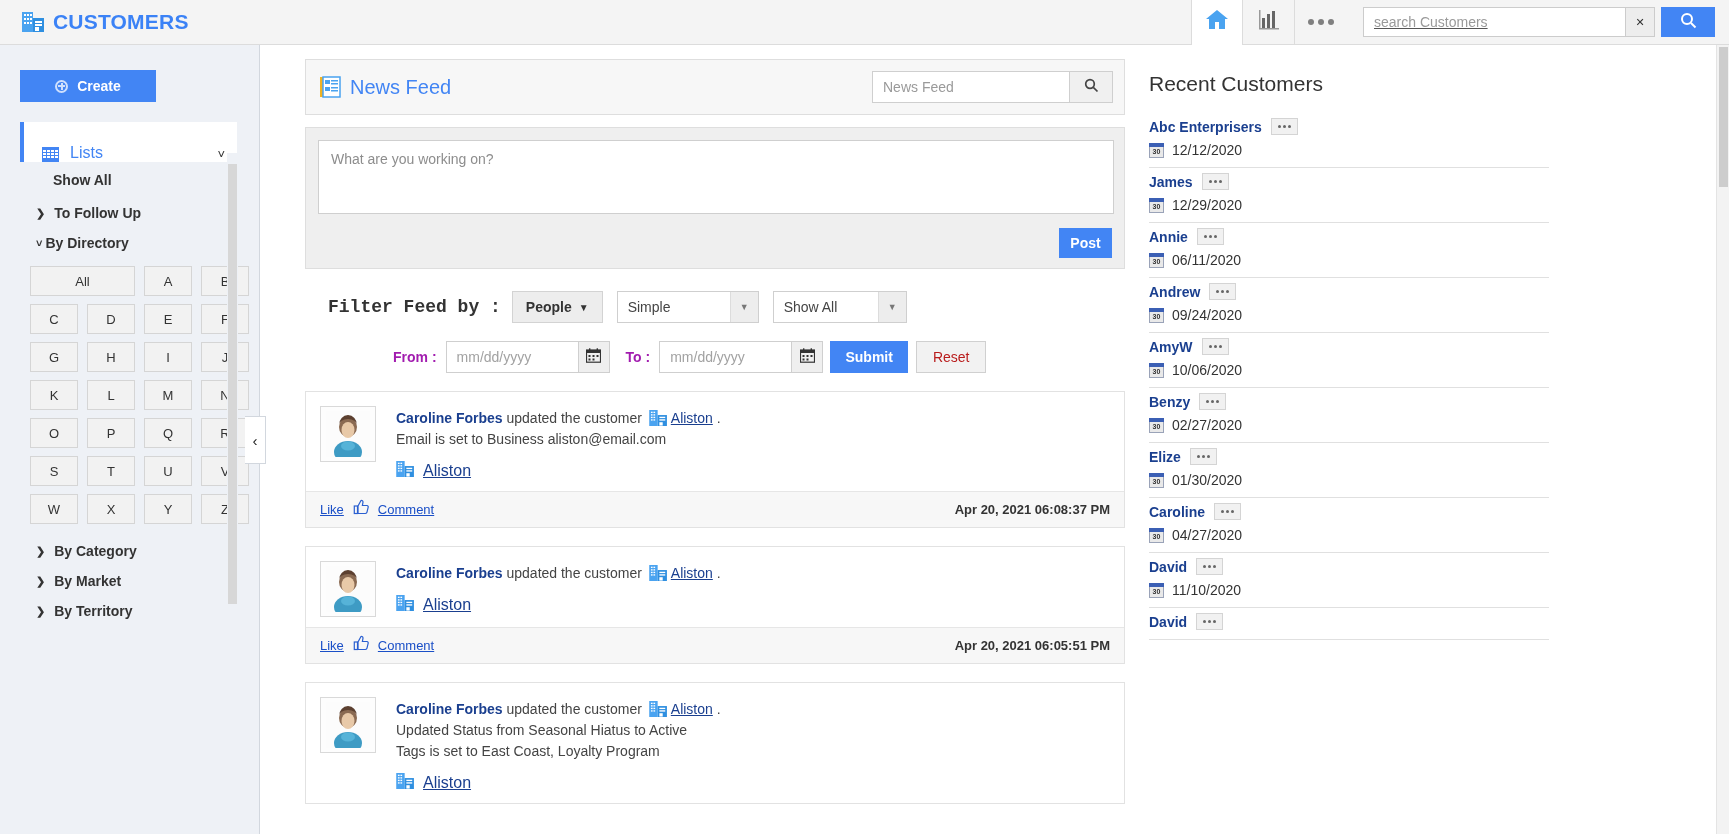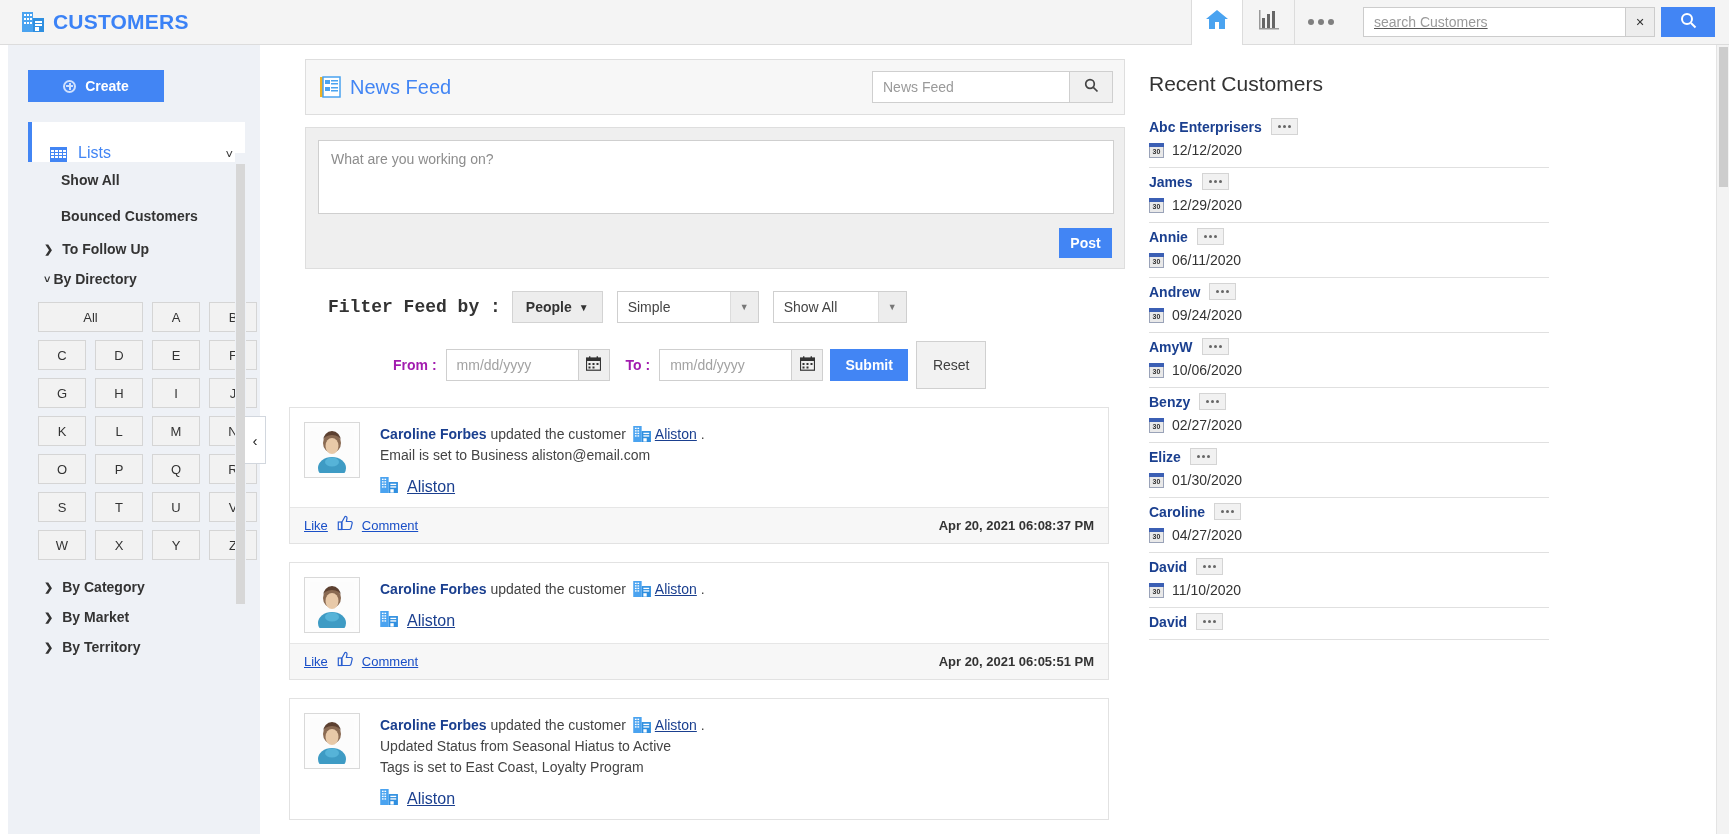--- a/index.html
+++ b/index.html
@@ -41,21 +41,21 @@
     width: 30px; height: 30px; border: 1px solid #cccccc; background: #ededed;
     display: flex; align-items: center; justify-content: center; font-size: 11px; color: #333;
   }
   .search-go {
     width: 54px; height: 30px; background: #4285f4; margin-left: 6px;
     display: flex; align-items: center; justify-content: center; border: none;
   }
 
   
   .sidebar {
-    position: absolute; top: 45px; left: 8px; width: 260px; height: 789px;
+    position: absolute; top: 45px; left: 0; width: 260px; height: 789px;
     background: #eef1f6; border-right: 1px solid #d2d7de; overflow: hidden;
   }
   .btn-create {
     width: 136px; height: 32px; margin: 25px 0 0 20px; background: #4285f4;
     color: #fff; font-size: 14px; font-weight: bold; border: none;
     display: flex; align-items: center; justify-content: center; gap: 9px; cursor: pointer;
   }
   .plus-circle {
     width: 13px; height: 13px; border-radius: 50%; border: 2px solid #cfe0fd; position: relative;
   }
@@ -176,26 +176,26 @@
   .dt-box input::placeholder { color: #a2a2a2; }
   .dt-cal {
     width: 32px; height: 32px; border: 1px solid #cfcfcf; background: #efefef;
     display: flex; align-items: center; justify-content: center; cursor: pointer;
   }
   .btn-submit {
     height: 32px; width: 78px; background: #4285f4; color: #fff; border: none; margin-left: 7px;
     font-size: 14px; font-weight: bold; cursor: pointer;
   }
   .btn-reset {
-    height: 48px; width: 70px; background: #f2f2f2; border: 1px solid #d0d0d0; color: #404040;
+    height: 32px; width: 70px; background: #f2f2f2; border: 1px solid #d0d0d0; color: #b91c1c;
     font-size: 14px; margin-left: 8px; cursor: pointer;
   }
 
   
-  .feed { margin-left: 29px; margin-top: 18px; width: 820px; }
+  .feed { margin-left: 45px; margin-top: 18px; width: 820px; }
   .post { border: 1px solid #e2e2e2; background: #fff; margin-bottom: 18px; }
   .post-body { display: flex; padding: 14px 14px 10px 14px; }
   .avatar-frame {
     width: 56px; height: 56px; border: 1px solid #d9d9d9; background: #fdfdfd;
     display: flex; align-items: center; justify-content: center; flex: none; margin-right: 20px;
   }
   .post-content { padding-top: 2px; }
   .post-line { font-size: 14px; color: #444; line-height: 21px; }
   .post-line b { color: #1a3f8f; }
   .post-link { color: #1a3f8f; text-decoration: underline; }
@@ -341,21 +341,20 @@
               <rect x="9" y="9" width="3" height="2"></rect>
               <rect x="13" y="9" width="3" height="2"></rect>
           </g>
         </svg>
       </span>
       <span class="lbl">Lists</span>
       <span class="chev">˅</span>
     </div>
 
     <div class="side-link">Show All</div>
-    <div class="side-link">Bounced Customers</div>
 
     <div class="side-group">
       <span class="arrow-r">❯</span>
       <span>To Follow Up</span>
     </div>
 
     <div class="side-group" style="gap:3px;">
       <span class="arrow-d">˅</span>
       <span>By Directory</span>
     </div>

